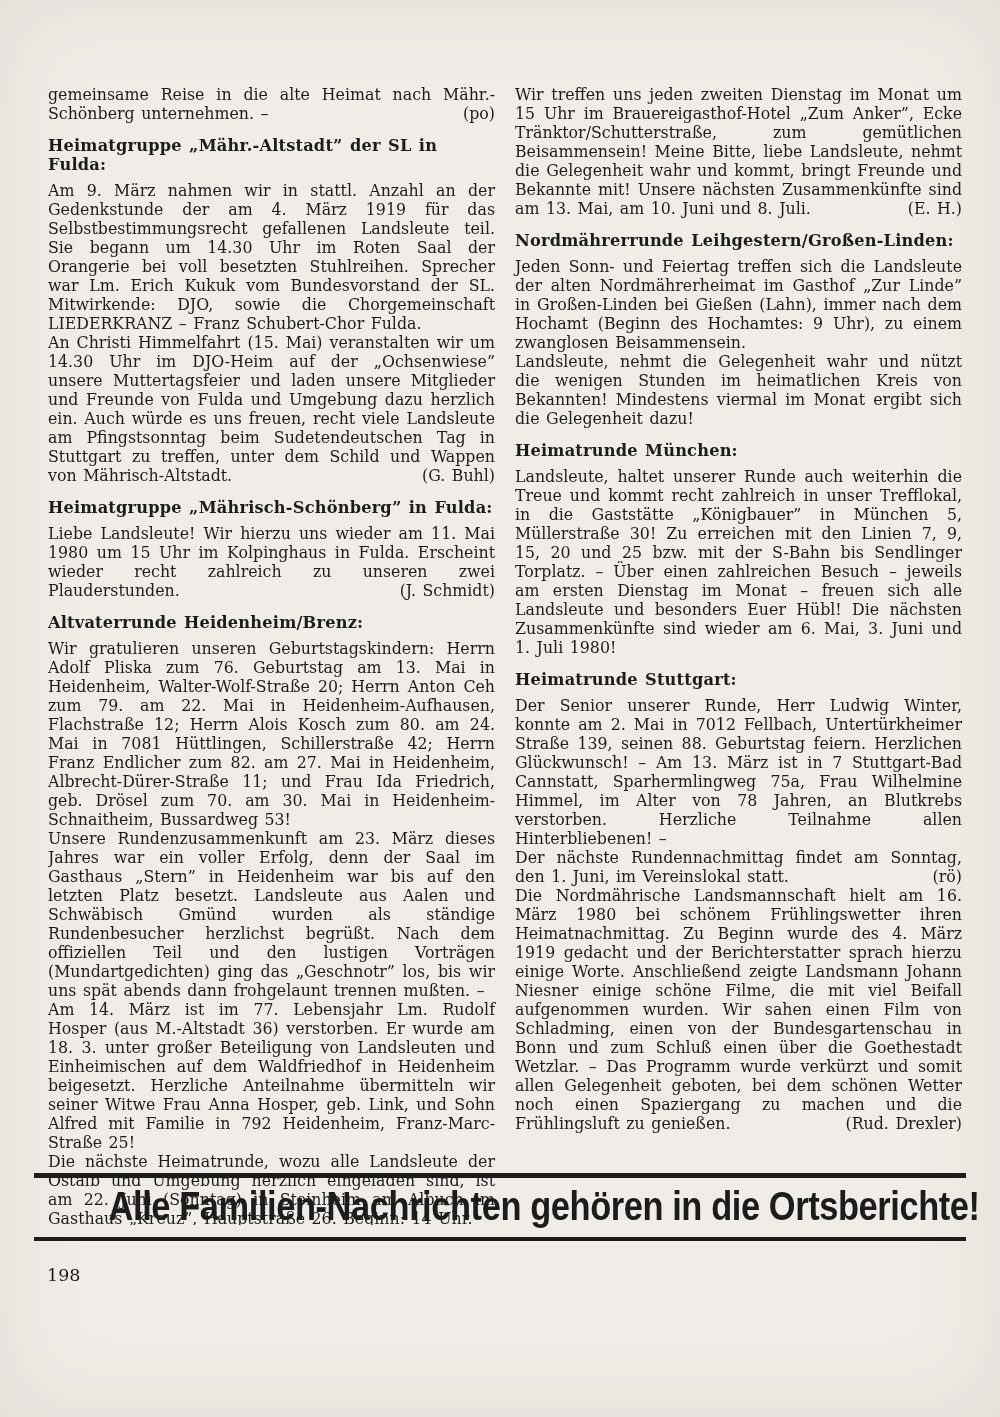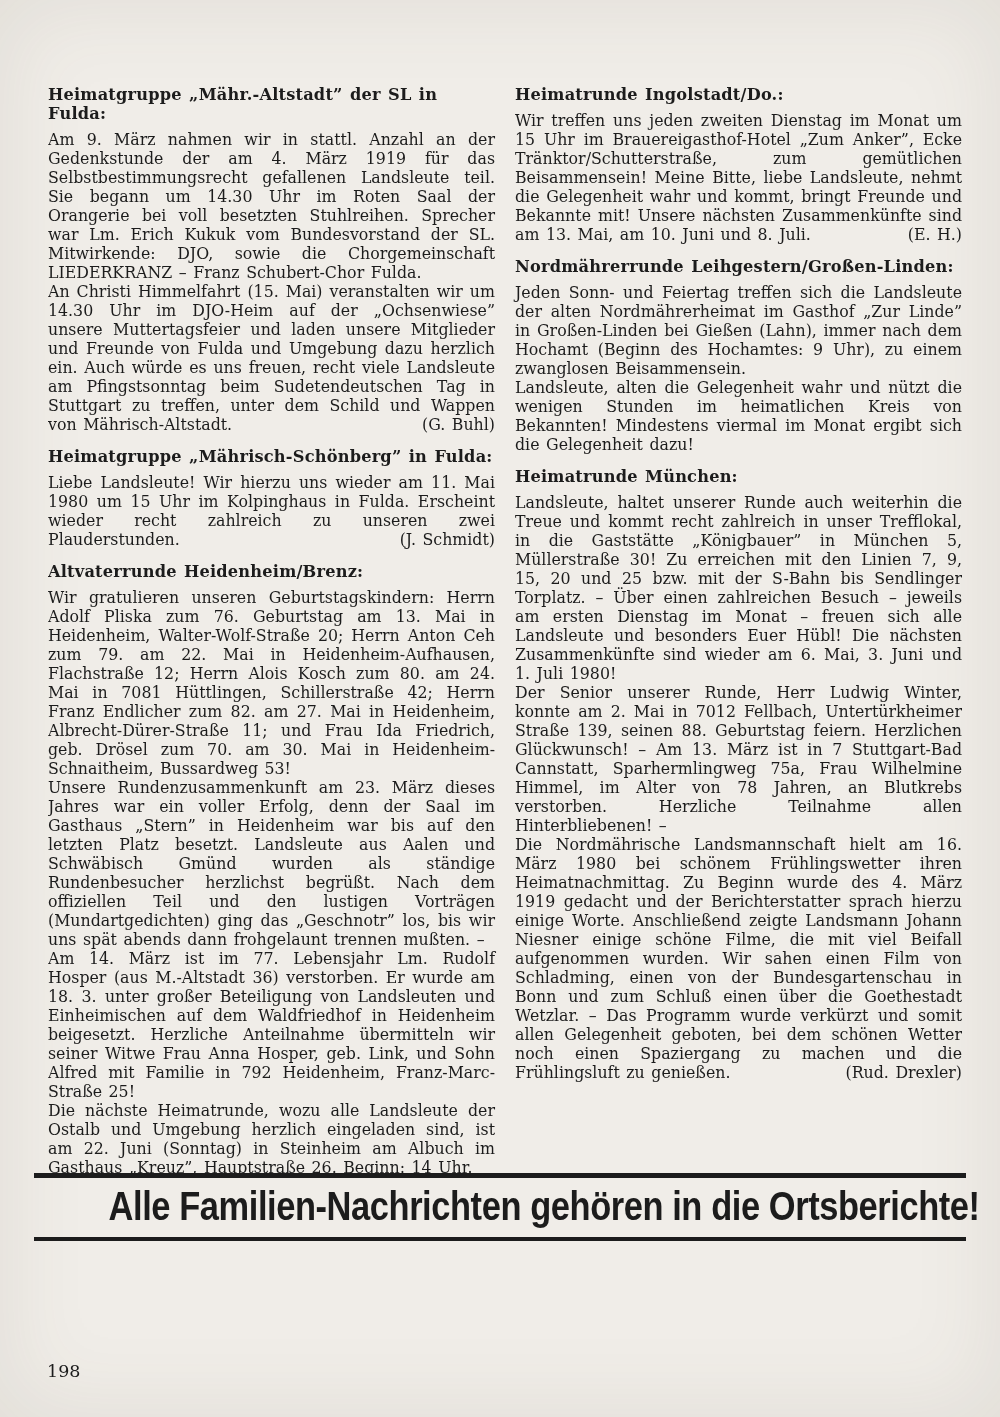--- a/index.html
+++ b/index.html
@@ -50,62 +50,66 @@
     font-weight:bold;
     font-size:41px;
     line-height:57px;
     letter-spacing:-0.5px;
     white-space:nowrap;
     transform:scaleX(0.84);
     transform-origin:50% 50%;
     color:var(--ink);
   }
   .page-number{
-    position:absolute;left:47px;top:1360px;
+    position:absolute;left:47px;top:1264px;
     font-size:17.5px;line-height:22px;
   }
 </style>
 </head>
 <body>
 
 <div class="columns">
   <div class="col" id="col-left">
+      <section>
+        <p><span>gemeinsame Reise in die alte Heimat nach Mähr.-Schönberg unternehmen. –</span><span class="sig">(po)</span></p>
+      </section>
       <section>
         <h2>Heimatgruppe „Mähr.-Altstadt” der SL in Fulda:</h2>
         <p><span>Am 9. März nahmen wir in stattl. Anzahl an der Gedenkstunde der am 4. März 1919 für das Selbstbestimmungsrecht gefallenen Landsleute teil. Sie begann um 14.30 Uhr im Roten Saal der Orangerie bei voll besetzten Stuhlreihen. Sprecher war Lm. Erich Kukuk vom Bundesvorstand der SL. Mitwirkende: DJO, sowie die Chorgemeinschaft LIEDERKRANZ – Franz Schubert-Chor Fulda.</span></p>
         <p><span>An Christi Himmelfahrt </span><span class="b">(15. Mai)</span><span> veranstalten wir um 14.30 Uhr im DJO-Heim auf der „Ochsenwiese” unsere Muttertagsfeier und laden unsere Mitglieder und Freunde von Fulda und Umgebung dazu herzlich ein. Auch würde es uns freuen, recht viele Landsleute am Pfingstsonntag beim Sudetendeutschen Tag in Stuttgart zu treffen, unter dem Schild und Wappen von Mährisch-Altstadt.</span><span class="sig">(G. Buhl)</span></p>
       </section>
       <section>
         <h2>Heimatgruppe „Mährisch-Schönberg” in Fulda:</h2>
         <p><span>Liebe Landsleute! Wir hierzu uns wieder am </span><span class="b">11. Mai 1980</span><span> um 15 Uhr im Kolpinghaus in Fulda. Erscheint wieder recht zahlreich zu unseren zwei Plauderstunden.</span><span class="sig">(J. Schmidt)</span></p>
       </section>
       <section>
         <h2>Altvaterrunde Heidenheim/Brenz:</h2>
         <p><span>Wir gratulieren unseren Geburtstagskindern: Herrn Adolf Pliska zum 76. Geburtstag am 13. Mai in Heidenheim, Walter-Wolf-Straße 20; Herrn Anton Ceh zum 79. am 22. Mai in Heidenheim-Aufhausen, Flachstraße 12; Herrn Alois Kosch zum 80. am 24. Mai in 7081 Hüttlingen, Schillerstraße 42; Herrn Franz Endlicher zum 82. am 27. Mai in Heidenheim, Albrecht-Dürer-Straße 11; und Frau Ida Friedrich, geb. Drösel zum 70. am 30. Mai in Heidenheim-Schnaitheim, Bussardweg 53!</span></p>
         <p><span>Unsere Rundenzusammenkunft am 23. März dieses Jahres war ein voller Erfolg, denn der Saal im Gasthaus „Stern” in Heidenheim war bis auf den letzten Platz besetzt. Landsleute aus Aalen und Schwäbisch Gmünd wurden als ständige Rundenbesucher herzlichst begrüßt. Nach dem offiziellen Teil und den lustigen Vorträgen (Mundartgedichten) ging das „Geschnotr” los, bis wir uns spät abends dann frohgelaunt trennen mußten. –</span></p>
         <p><span>Am 14. März ist im 77. Lebensjahr Lm. Rudolf Hosper (aus M.-Altstadt 36) verstorben. Er wurde am 18. 3. unter großer Beteiligung von Landsleuten und Einheimischen auf dem Waldfriedhof in Heidenheim beigesetzt. Herzliche Anteilnahme übermitteln wir seiner Witwe Frau Anna Hosper, geb. Link, und Sohn Alfred mit Familie in 792 Heidenheim, Franz-Marc-Straße 25!</span></p>
         <p><span>Die nächste Heimatrunde, wozu alle Landsleute der Ostalb und Umgebung herzlich eingeladen sind, ist am </span><span class="b">22. Juni</span><span> (Sonntag) in Steinheim am Albuch im Gasthaus „Kreuz”, Hauptstraße 26. Beginn: 14 Uhr.</span></p>
       </section>
     </div>
   <div class="col" id="col-right">
       <section>
-        <h2>Heimatrunde Ingolstadt/Do.:</h2>
         <p><span>Wir treffen uns </span><span class="b">jeden zweiten Dienstag im Monat</span><span> um 15 Uhr im Brauereigasthof-Hotel „Zum Anker”, Ecke Tränktor/Schutterstraße, zum gemütlichen Beisammensein! Meine Bitte, liebe Landsleute, nehmt die Gelegenheit wahr und kommt, bringt Freunde und Bekannte mit! Unsere nächsten Zusammenkünfte sind am </span><span class="b">13. Mai,</span><span> am </span><span class="b">10. Juni und 8. Juli.</span><span class="sig">(E. H.)</span></p>
       </section>
       <section>
         <h2>Nordmährerrunde Leihgestern/Großen-Linden:</h2>
         <p><span class="b">Jeden Sonn- und Feiertag</span><span> treffen sich die Landsleute der alten Nordmährerheimat im Gasthof „Zur Linde” in Großen-Linden bei Gießen (Lahn), immer nach dem Hochamt (Beginn des Hochamtes: 9 Uhr), zu einem zwanglosen Beisammensein.</span></p>
-        <p><span>Landsleute, alten die Gelegenheit wahr und nützt die wenigen Stunden im heimatlichen Kreis von Bekannten! Mindestens viermal im Monat ergibt sich die Gelegenheit dazu!</span></p>
+        <p><span>Landsleute, nehmt die Gelegenheit wahr und nützt die wenigen Stunden im heimatlichen Kreis von Bekannten! Mindestens viermal im Monat ergibt sich die Gelegenheit dazu!</span></p>
       </section>
       <section>
         <h2>Heimatrunde München:</h2>
         <p><span>Landsleute, haltet unserer Runde auch weiterhin die Treue und kommt recht zahlreich in unser Trefflokal, in die Gaststätte „Königbauer” in München 5, Müllerstraße 30! Zu erreichen mit den Linien 7, 9, 15, 20 und 25 bzw. mit der S-Bahn bis Sendlinger Torplatz. – Über einen zahlreichen Besuch – jeweils am </span><span class="b">ersten Dienstag im Monat</span><span> – freuen sich alle Landsleute und besonders Euer Hübl! Die nächsten Zusammenkünfte sind wieder am </span><span class="b">6. Mai, 3. Juni und 1. Juli 1980!</span></p>
       </section>
       <section>
+        <h2>Heimatrunde Stuttgart:</h2>
         <p><span>Der Senior unserer Runde, Herr Ludwig Winter, konnte am 2. Mai in 7012 Fellbach, Untertürkheimer Straße 139, seinen 88. Geburtstag feiern. Herzlichen Glückwunsch! – Am 13. März ist in 7 Stuttgart-Bad Cannstatt, Sparhermlingweg 75a, Frau Wilhelmine Himmel, im Alter von 78 Jahren, an Blutkrebs verstorben. Herzliche Teilnahme allen Hinterbliebenen! –</span></p>
+        <p><span>Der nächste Rundennachmittag findet am Sonntag, den </span><span class="b">1. Juni,</span><span> im Vereinslokal statt.</span><span class="sig">(rö)</span></p>
       </section>
       <section>
         <p><span>Die Nordmährische Landsmannschaft hielt am 16. März 1980 bei schönem Frühlingswetter ihren Heimatnachmittag. Zu Beginn wurde des 4. März 1919 gedacht und der Berichterstatter sprach hierzu einige Worte. Anschließend zeigte Landsmann Johann Niesner einige schöne Filme, die mit viel Beifall aufgenommen wurden. Wir sahen einen Film von Schladming, einen von der Bundesgartenschau in Bonn und zum Schluß einen über die Goethestadt Wetzlar. – Das Programm wurde verkürzt und somit allen Gelegenheit geboten, bei dem schönen Wetter noch einen Spaziergang zu machen und die Frühlingsluft zu genießen.</span><span class="sig">(Rud. Drexler)</span></p>
       </section>
     </div>
 </div>
 
 <div class="banner-wrap">
   <div class="rule-top"></div>
   <div class="banner-text">Alle Familien-Nachrichten gehören in die Ortsberichte!</div>

